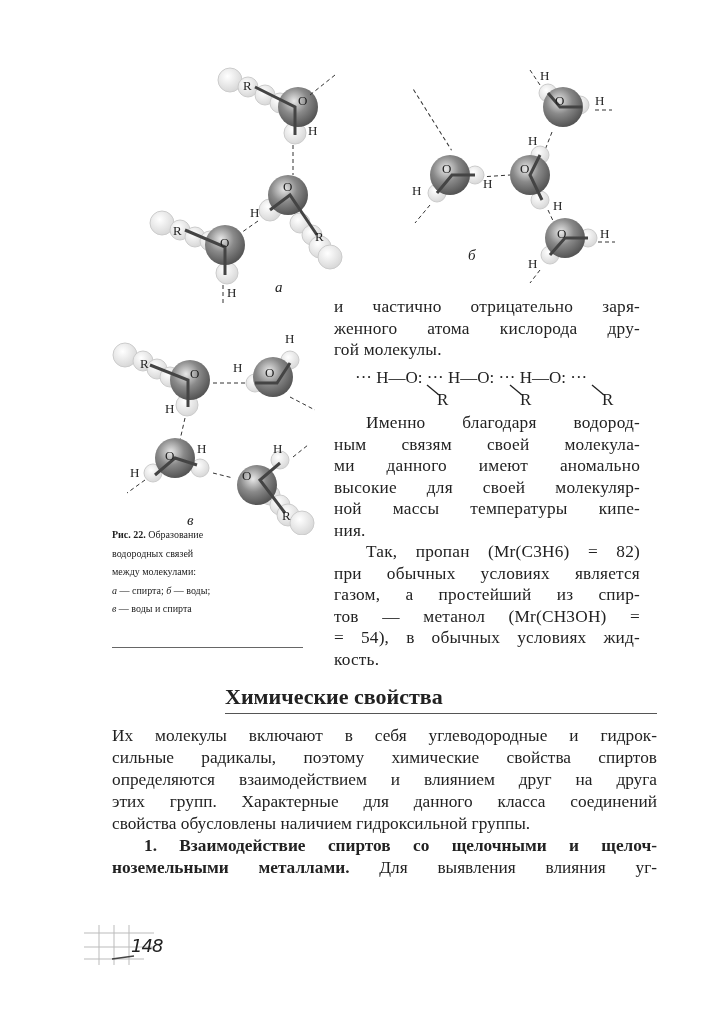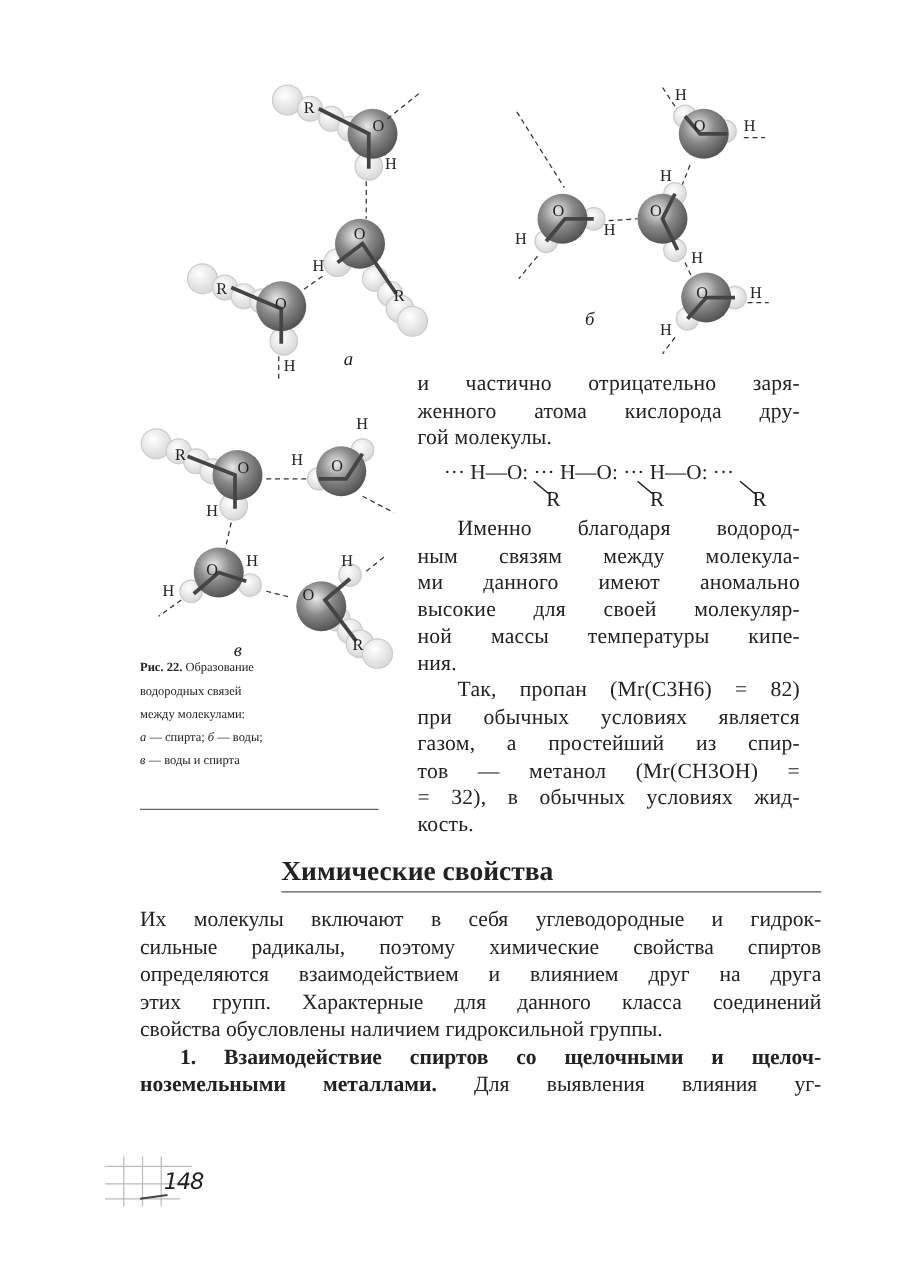--- a/index.html
+++ b/index.html
@@ -235,33 +235,33 @@
   <line x1="72" y1="20" x2="84" y2="30" stroke="#222" stroke-width="1.3"></line>
   <line x1="155" y1="20" x2="167" y2="30" stroke="#222" stroke-width="1.3"></line>
   <line x1="237" y1="20" x2="249" y2="30" stroke="#222" stroke-width="1.3"></line>
   <text x="82" y="40" font-size="17">R</text>
   <text x="165" y="40" font-size="17">R</text>
   <text x="247" y="40" font-size="17">R</text>
 </svg>
 
 <div class="abs right-col" style="top:412px">
   <span class="ln" style="padding-left:32px">Именно благодаря водород-</span>
-  <span class="ln">ным связям между молекула-</span>
+  <span class="ln">ным связям своей молекула-</span>
   <span class="ln">ми данного имеют аномально</span>
   <span class="ln">высокие для своей молекуляр-</span>
   <span class="ln">ной массы температуры кипе-</span>
   <span class="ln last">ния.</span>
 </div>
 
 <div class="abs right-col" style="top:541px">
   <span class="ln" style="padding-left:32px">Так, пропан (Mr(C3H6) = 82)</span>
   <span class="ln">при обычных условиях является</span>
   <span class="ln">газом, а простейший из спир-</span>
   <span class="ln">тов — метанол (Mr(CH3OH) =</span>
-  <span class="ln">= 32), в обычных условиях жид-</span>
+  <span class="ln">= 54), в обычных условиях жид-</span>
   <span class="ln last">кость.</span>
 </div>
 
 <div class="abs heading">Химические свойства</div>
 <div class="abs head-rule"></div>
 
 <div class="abs body-col" style="top:725px">
   <span class="ln">Их молекулы включают в себя углеводородные и гидрок-</span>
   <span class="ln">сильные радикалы, поэтому химические свойства спиртов</span>
   <span class="ln">определяются взаимодействием и влиянием друг на друга</span>

